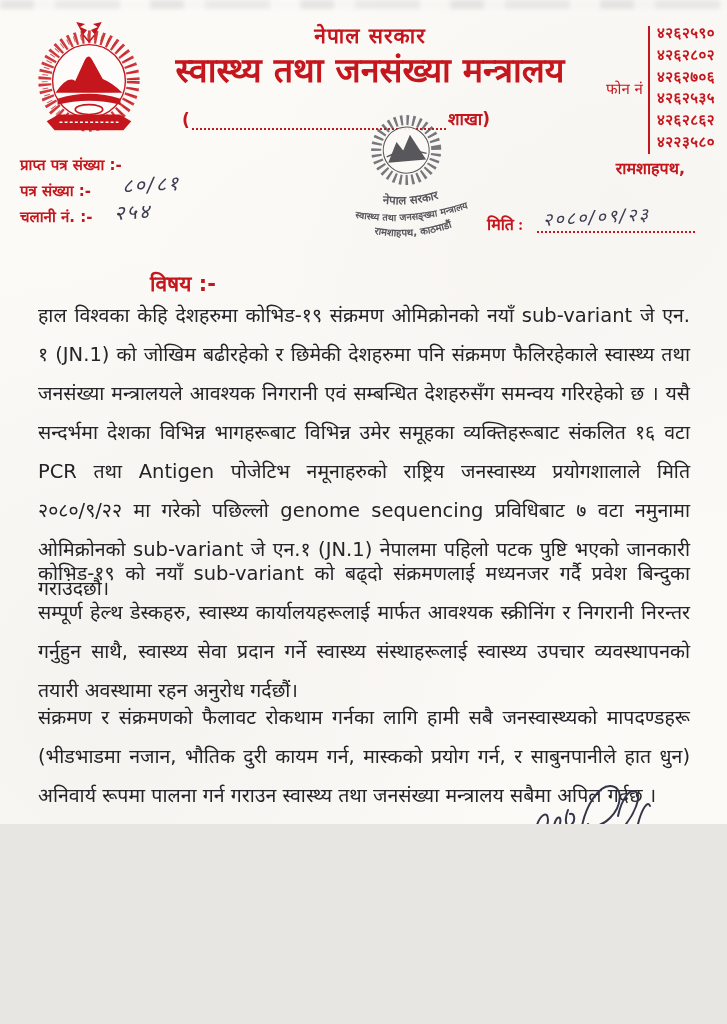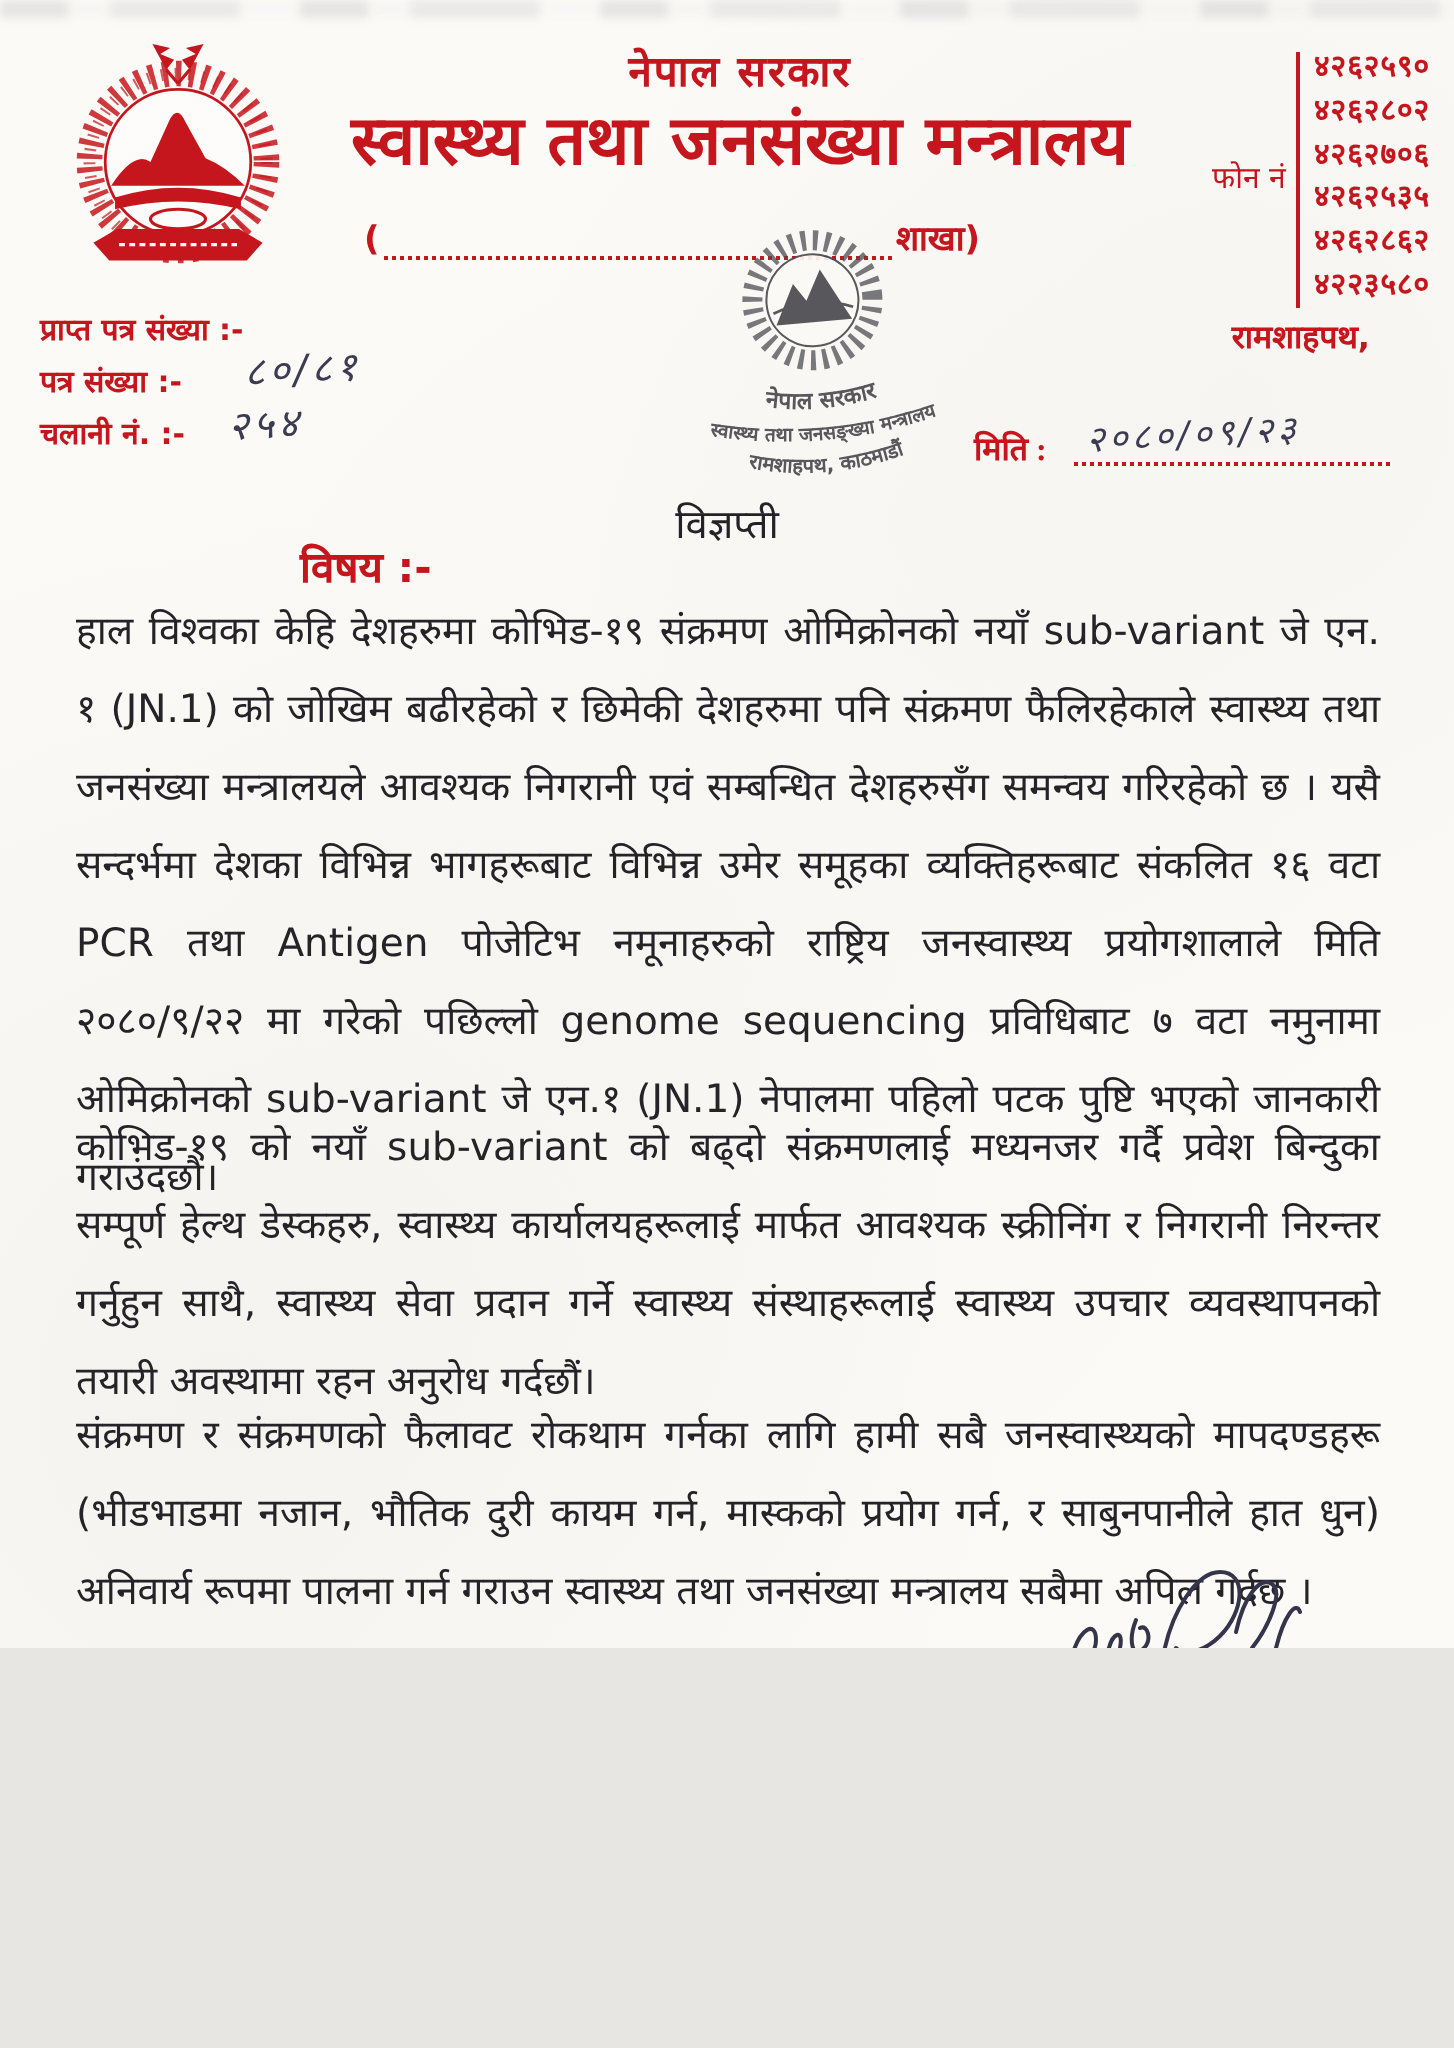--- a/index.html
+++ b/index.html
@@ -125,21 +125,20 @@
       <text font-size="9.5"><textPath href="#arc2" startOffset="50%">स्वास्थ्य तथा जनसङ्ख्या मन्त्रालय</textPath></text>
       <text font-size="10"><textPath href="#arc3" startOffset="50%">रामशाहपथ, काठमाडौं</textPath></text>
     </g>
   </svg>
 
   <div class="abs addr red" style="top:157px;">रामशाहपथ,</div>
   <div class="abs date-label red">मिति :</div>
   <div class="abs date-leader"></div>
   <div class="abs hand date-val">२०८०/०९/२३</div>
 
-  <div class="abs notice-title">विज्ञप्ती</div>
   <div class="abs subject red">विषय :-</div>
 
   <div class="abs para p0">हाल विश्वका केहि देशहरुमा कोभिड-१९ संक्रमण ओमिक्रोनको नयाँ sub-variant जे एन. १ (JN.1) को जोखिम बढीरहेको र छिमेकी देशहरुमा पनि संक्रमण फैलिरहेकाले स्वास्थ्य तथा जनसंख्या मन्त्रालयले आवश्यक निगरानी एवं सम्बन्धित देशहरुसँग समन्वय गरिरहेको छ । यसै सन्दर्भमा देशका विभिन्न भागहरूबाट विभिन्न उमेर समूहका व्यक्तिहरूबाट संकलित  १६ वटा PCR तथा Antigen पोजेटिभ नमूनाहरुको राष्ट्रिय जनस्वास्थ्य प्रयोगशालाले  मिति २०८०/९/२२ मा गरेको पछिल्लो genome sequencing प्रविधिबाट ७ वटा नमुनामा ओमिक्रोनको sub-variant जे एन.१ (JN.1) नेपालमा  पहिलो  पटक  पुष्टि  भएको  जानकारी  गराउंदछौ।</div>
   <div class="abs para p1">कोभिड-१९ को नयाँ sub-variant को बढ्दो संक्रमणलाई मध्यनजर गर्दै प्रवेश बिन्दुका सम्पूर्ण हेल्थ डेस्कहरु, स्वास्थ्य कार्यालयहरूलाई मार्फत आवश्यक स्क्रीनिंग र निगरानी निरन्तर गर्नुहुन साथै, स्वास्थ्य सेवा प्रदान गर्ने स्वास्थ्य संस्थाहरूलाई स्वास्थ्य उपचार व्यवस्थापनको तयारी अवस्थामा रहन अनुरोध गर्दछौं।</div>
   <div class="abs para p2">संक्रमण र संक्रमणको फैलावट रोकथाम  गर्नका लागि हामी सबै जनस्वास्थ्यको मापदण्डहरू  (भीडभाडमा नजान, भौतिक दुरी कायम गर्न, मास्कको प्रयोग गर्न, र साबुनपानीले हात धुन) अनिवार्य रूपमा पालना गर्न गराउन स्वास्थ्य तथा जनसंख्या मन्त्रालय सबैमा अपिल गर्दछ ।</div>
 
   <svg class="abs sig-scribble" width="138" height="64" viewBox="0 0 138 64">
     <g fill="none" stroke="#34354a" stroke-width="2" stroke-linecap="round">
       <path d="M10,48 C14,34 22,30 22,40 C22,48 14,52 12,46"></path>
       <path d="M28,46 C30,36 36,34 34,44"></path>

